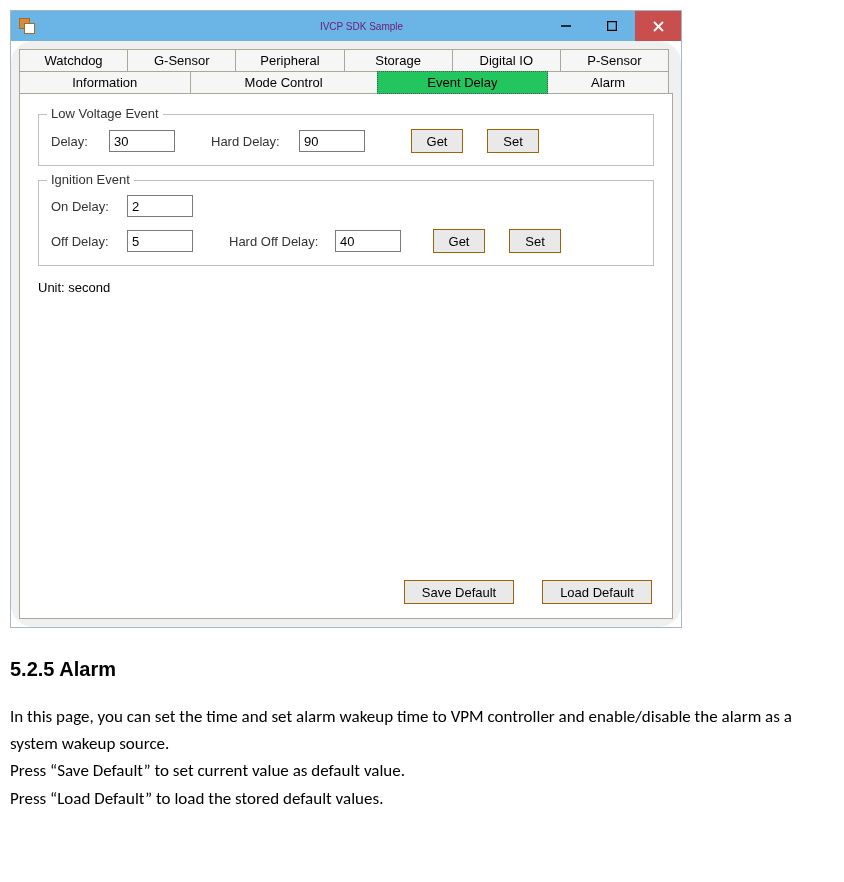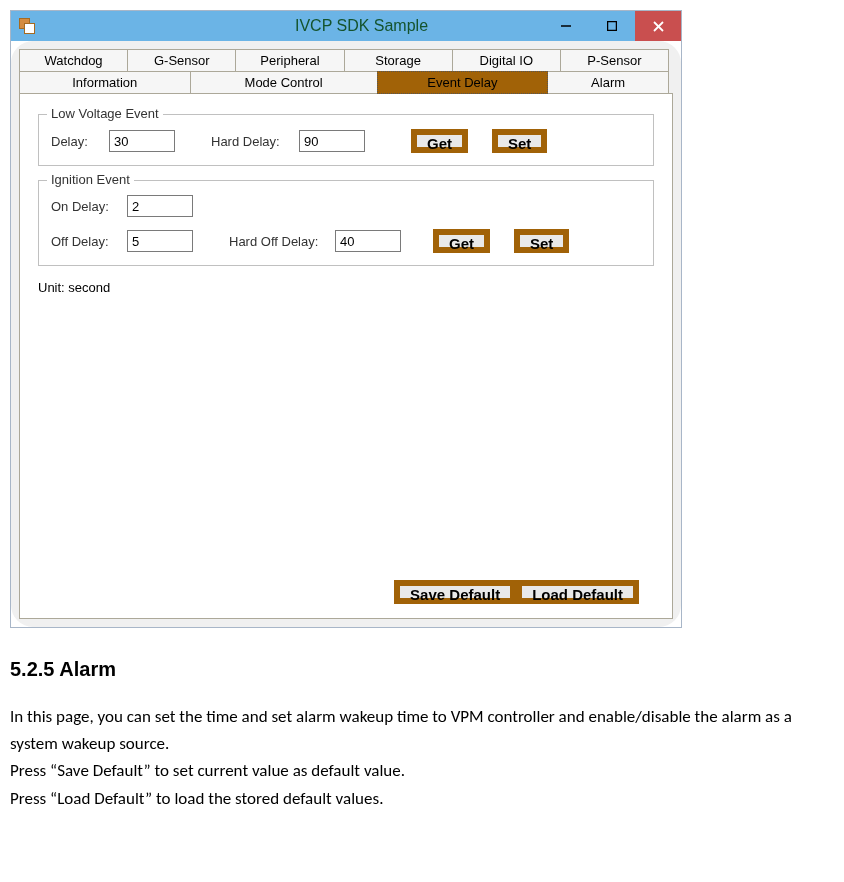--- a/index.html
+++ b/index.html
@@ -39,22 +39,22 @@
     position: absolute;
     width: 9px; height: 9px;
     background: #fff;
     border: 1px solid #a66a20;
     top: 5px; left: 5px;
   }
   .title-text {
     position: absolute;
     left: 0; right: 0;
     text-align: center;
-    color: #14532d;
-    font-size: 16px;
+    color: #701a75;
+    font-size: 10px;
     pointer-events: none;
     margin-left: 31px;
   }
   .win-controls {
     margin-left: auto;
     display: flex;
     height: 100%;
   }
   .win-btn {
     width: 46px;
@@ -92,21 +92,21 @@
     margin-right: -1px;
     position: relative;
   }
   .tabrow.top .tab {
     border-bottom: none;
   }
   .tabrow.bottom .tab {
     
   }
   .tab.active {
-    background: #a16207;
+    background: #22c55e;
     border: 1px dotted #555;
     z-index: 2;
   }
   .tab.last { margin-right: 4px; }
   .tabpanel {
     border: 1px solid #aca899;
     background: #fff;
     padding: 20px 18px 24px 18px;
     min-height: 480px;
     position: relative;
@@ -141,43 +141,42 @@
     width: 56px;
     height: 20px;
     border: 1px solid #7a7a7a;
     font-size: 13px;
     padding: 0 4px;
     background: #fff;
   }
   .btn {
     min-width: 52px;
     height: 24px;
-    border: 6px solid #a16207;
+    border: 1px solid #a16207;
     background: #e9e9e9;
-    font-size: 15px;
+    font-size: 13px;
     padding: 0 10px;
     cursor: default;
-    font-weight: bold;
   }
   .btn-wide {
     min-width: 110px;
   }
   .spacer { flex: 0 0 auto; }
   .unit-text {
     font-size: 13px;
     text-align: left;
     margin-top: 6px;
     color: #000;
   }
   .bottom-buttons {
     position: absolute;
-    right: 33px;
+    right: 20px;
     bottom: 14px;
     display: flex;
-    gap: 0;
+    gap: 28px;
   }
   
   .doc-heading {
     font-weight: bold;
     font-size: 20px;
     font-family: Arial, sans-serif;
     margin: 18px 0 22px 0;
   }
   .doc-text {
     font-family: Calibri, Arial, sans-serif;

